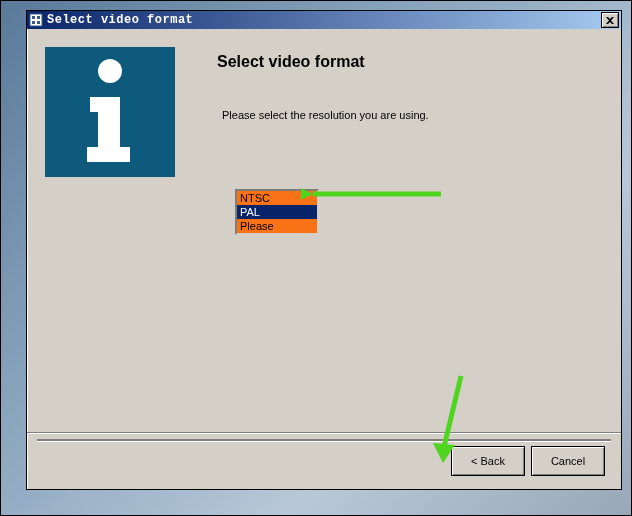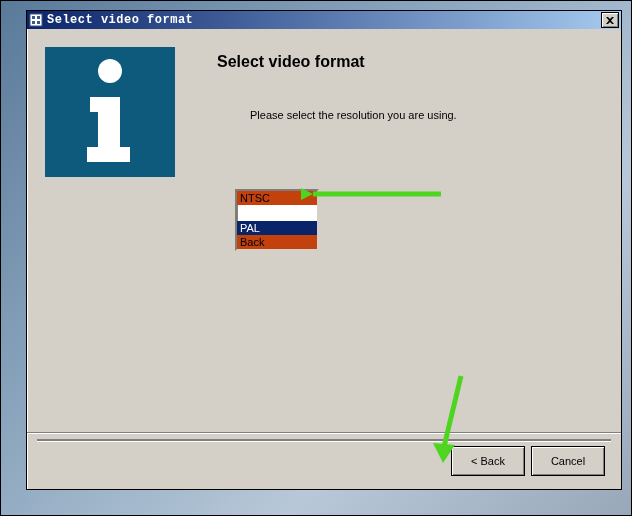--- a/index.html
+++ b/index.html
@@ -94,47 +94,46 @@
     position: absolute;
     left: 180px;
     top: 14px;
     font-family: Arial, sans-serif;
     font-size: 16px;
     font-weight: bold;
     color: #000;
   }
   .instruction {
     position: absolute;
-    left: 213px;
+    left: 185px;
     top: 70px;
     font-size: 11px;
     color: #000;
   }
   .listbox {
     position: absolute;
     left: 198px;
     top: 150px;
     width: 80px;
     background: #fff;
     border: 2px inset #d4d0c8;
     box-shadow: inset 1px 1px 0 #808080;
     font-size: 11px;
   }
   .list-item {
     padding: 0 3px;
     height: 14px;
     line-height: 14px;
     color: #000;
-    background: #c2410c;
+    background: #f97316;
     cursor: pointer;
   }
   .list-item.selected {
     background: #0a246a;
     color: #fff;
-    margin-top: 16px;
   }
   .button-row {
     position: absolute;
     left: 0;
     right: 0;
     bottom: 10px;
     height: 36px;
     border-top: 1px solid #808080;
     box-shadow: 0 1px 0 #fff inset;
     display: flex;
@@ -223,21 +222,21 @@
           <path d="M25 40 L55 40 L55 90 L65 90 L65 105 L22 105 L22 90 L33 90 L33 55 L25 55 Z" fill="#fff"></path>
         </svg>
       </div>
 
       <div class="heading">Select video format</div>
       <div class="instruction">Please select the resolution you are using.</div>
 
       <div class="listbox">
         <div class="list-item">NTSC</div>
         <div class="list-item selected">PAL</div>
-        <div class="list-item">Back</div>
+        <div class="list-item">Please</div>
       </div>
     </div>
 
     <div class="separator-line"></div>
 
     <div class="button-row">
       <button class="win-btn">&lt; Back</button>
       <button class="win-btn">Cancel</button>
     </div>
   </div>

